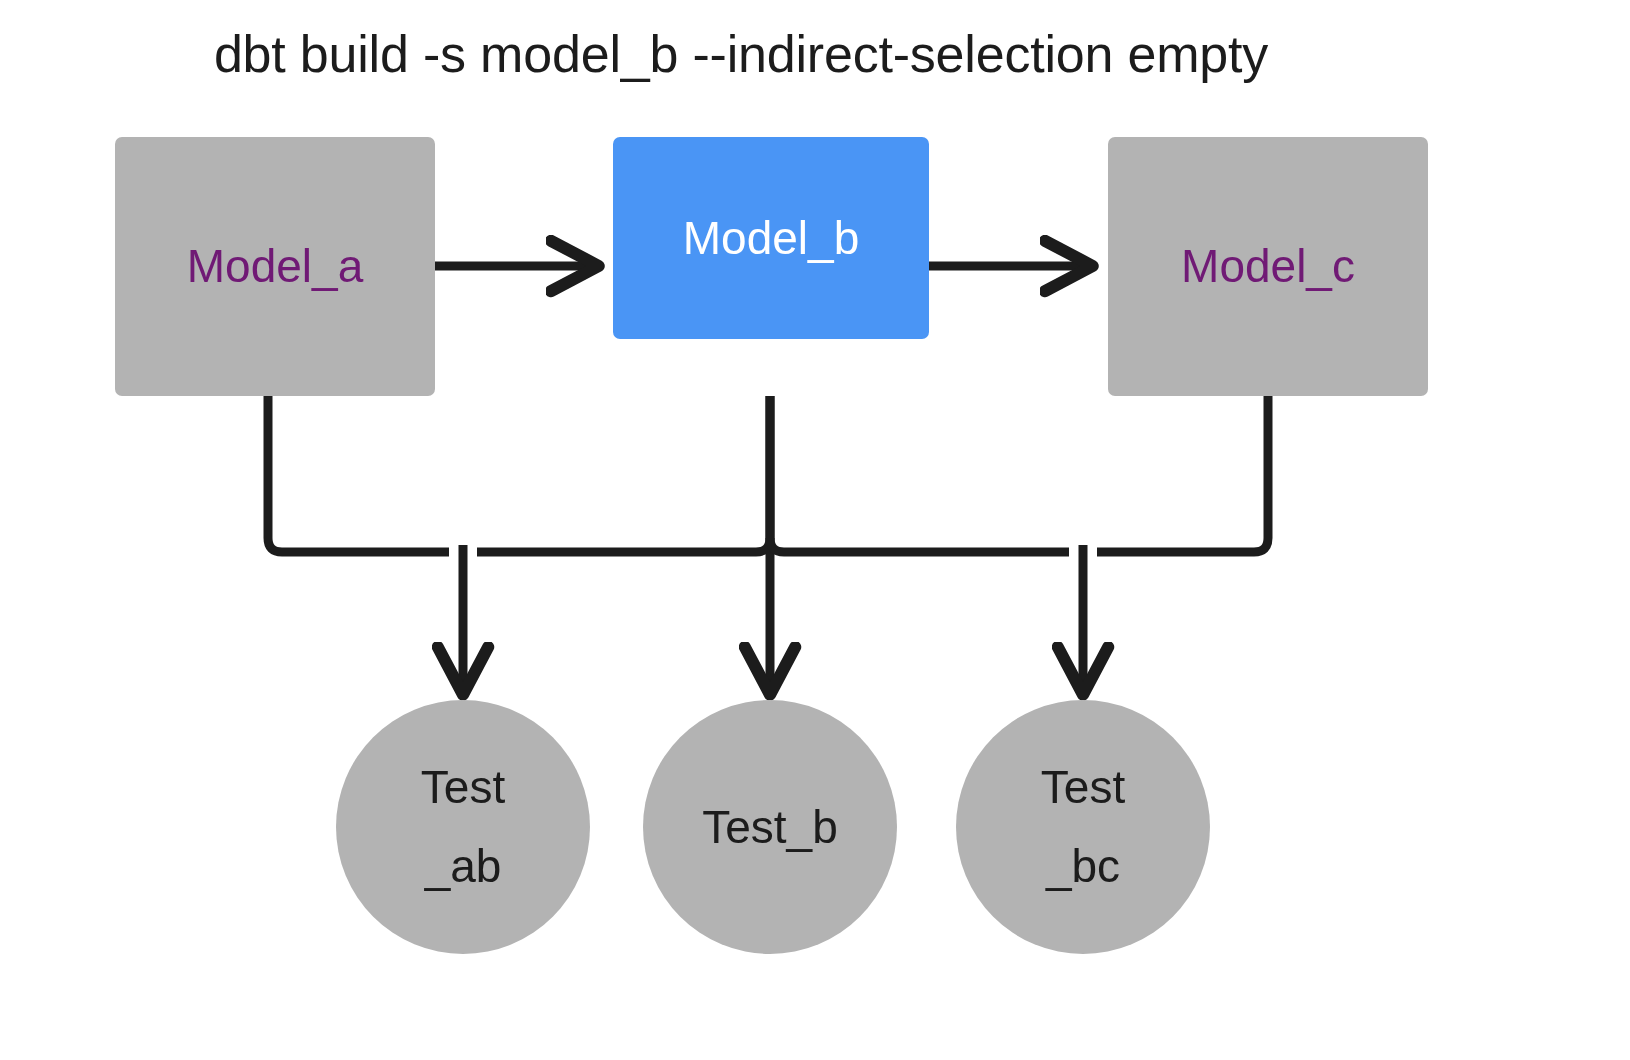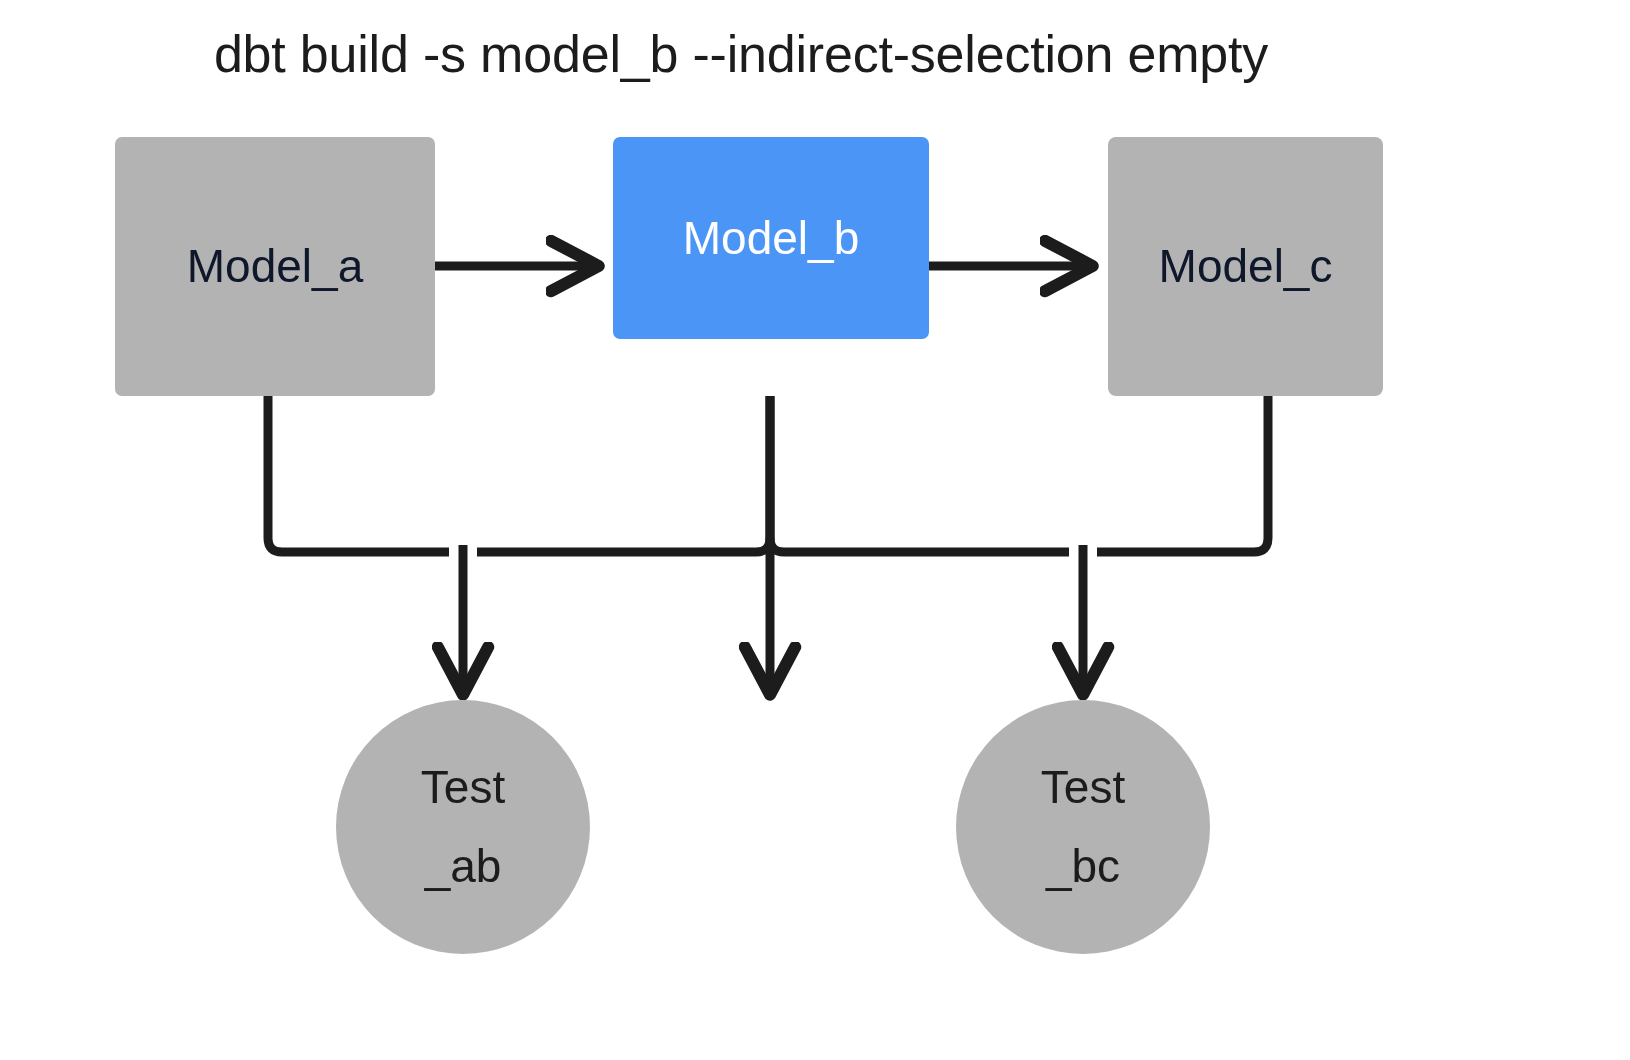--- a/index.html
+++ b/index.html
@@ -43,21 +43,21 @@
     display: flex;
     align-items: center;
     justify-content: center;
     font-size: 46px;
     font-weight: 400;
     line-height: 1.05;
     box-sizing: border-box;
   }
   .node-box.gray {
     background: #b3b3b3;
-    color: #0f172a;
+    color: #701a75;
   }
   .node-box.blue {
     background: #4a95f5;
     color: #ffffff;
   }
   .node-circle {
     position: absolute;
     border-radius: 50%;
     background: #b3b3b3;
     color: #1c1c1c;
@@ -111,28 +111,31 @@
   </svg>
 
   <div class="node-box gray" style="left:115px; top:137px; width:320px; height:259px;">
     <span>Model_a</span>
   </div>
 
   <div class="node-box blue" style="left:613px; top:137px; width:316px; height:202px;">
     <span>Model_b</span>
   </div>
 
-  <div class="node-box gray" style="left:1108px; top:137px; width:275px; height:259px;border-radius:8px;">
+  <div class="node-box gray" style="left:1108px; top:137px; width:320px; height:259px;">
     <span>Model_c</span>
   </div>
 
   <div class="node-circle" style="left:336px; top:700px; width:254px; height:254px;">
     <span class="ln">Test</span>
     <span class="ln">_ab</span>
   </div>
 
+  <div class="node-circle single" style="left:643px; top:700px; width:254px; height:254px;">
+    <span class="ln">Test_b</span>
+  </div>
 
   <div class="node-circle" style="left:956px; top:700px; width:254px; height:254px;">
     <span class="ln">Test</span>
     <span class="ln">_bc</span>
   </div>
 
 </div>
 
 </body></html>

